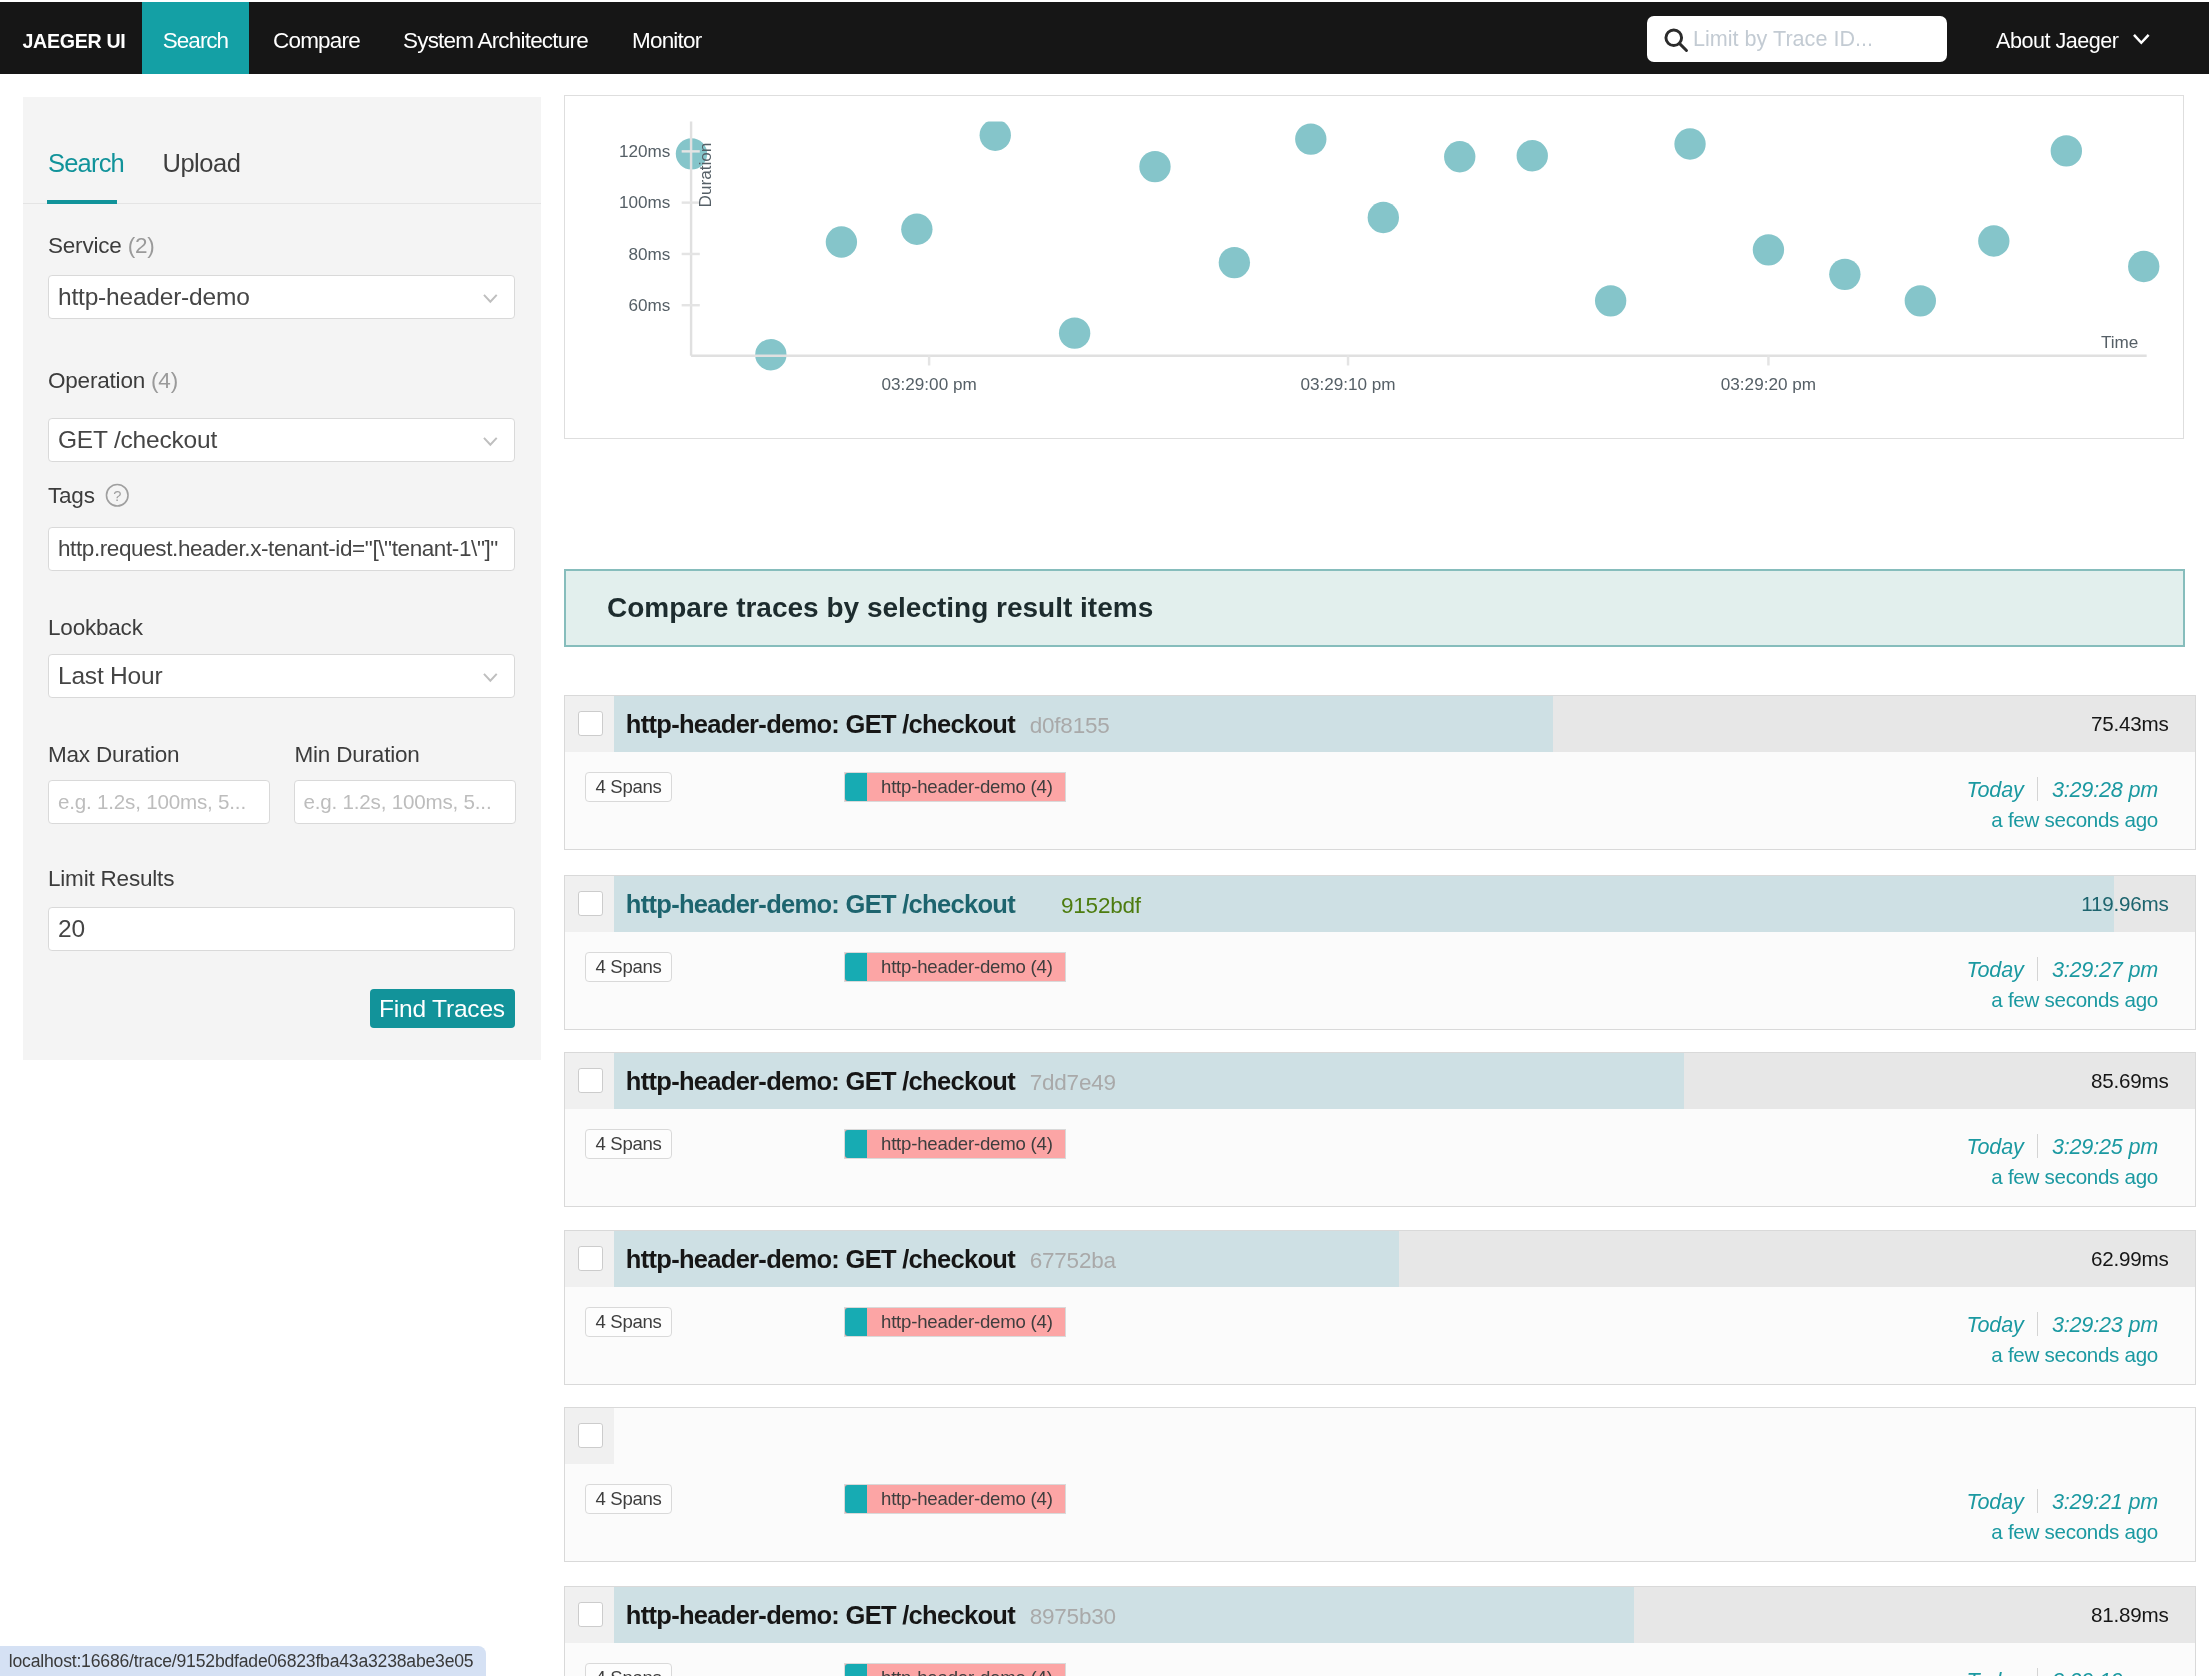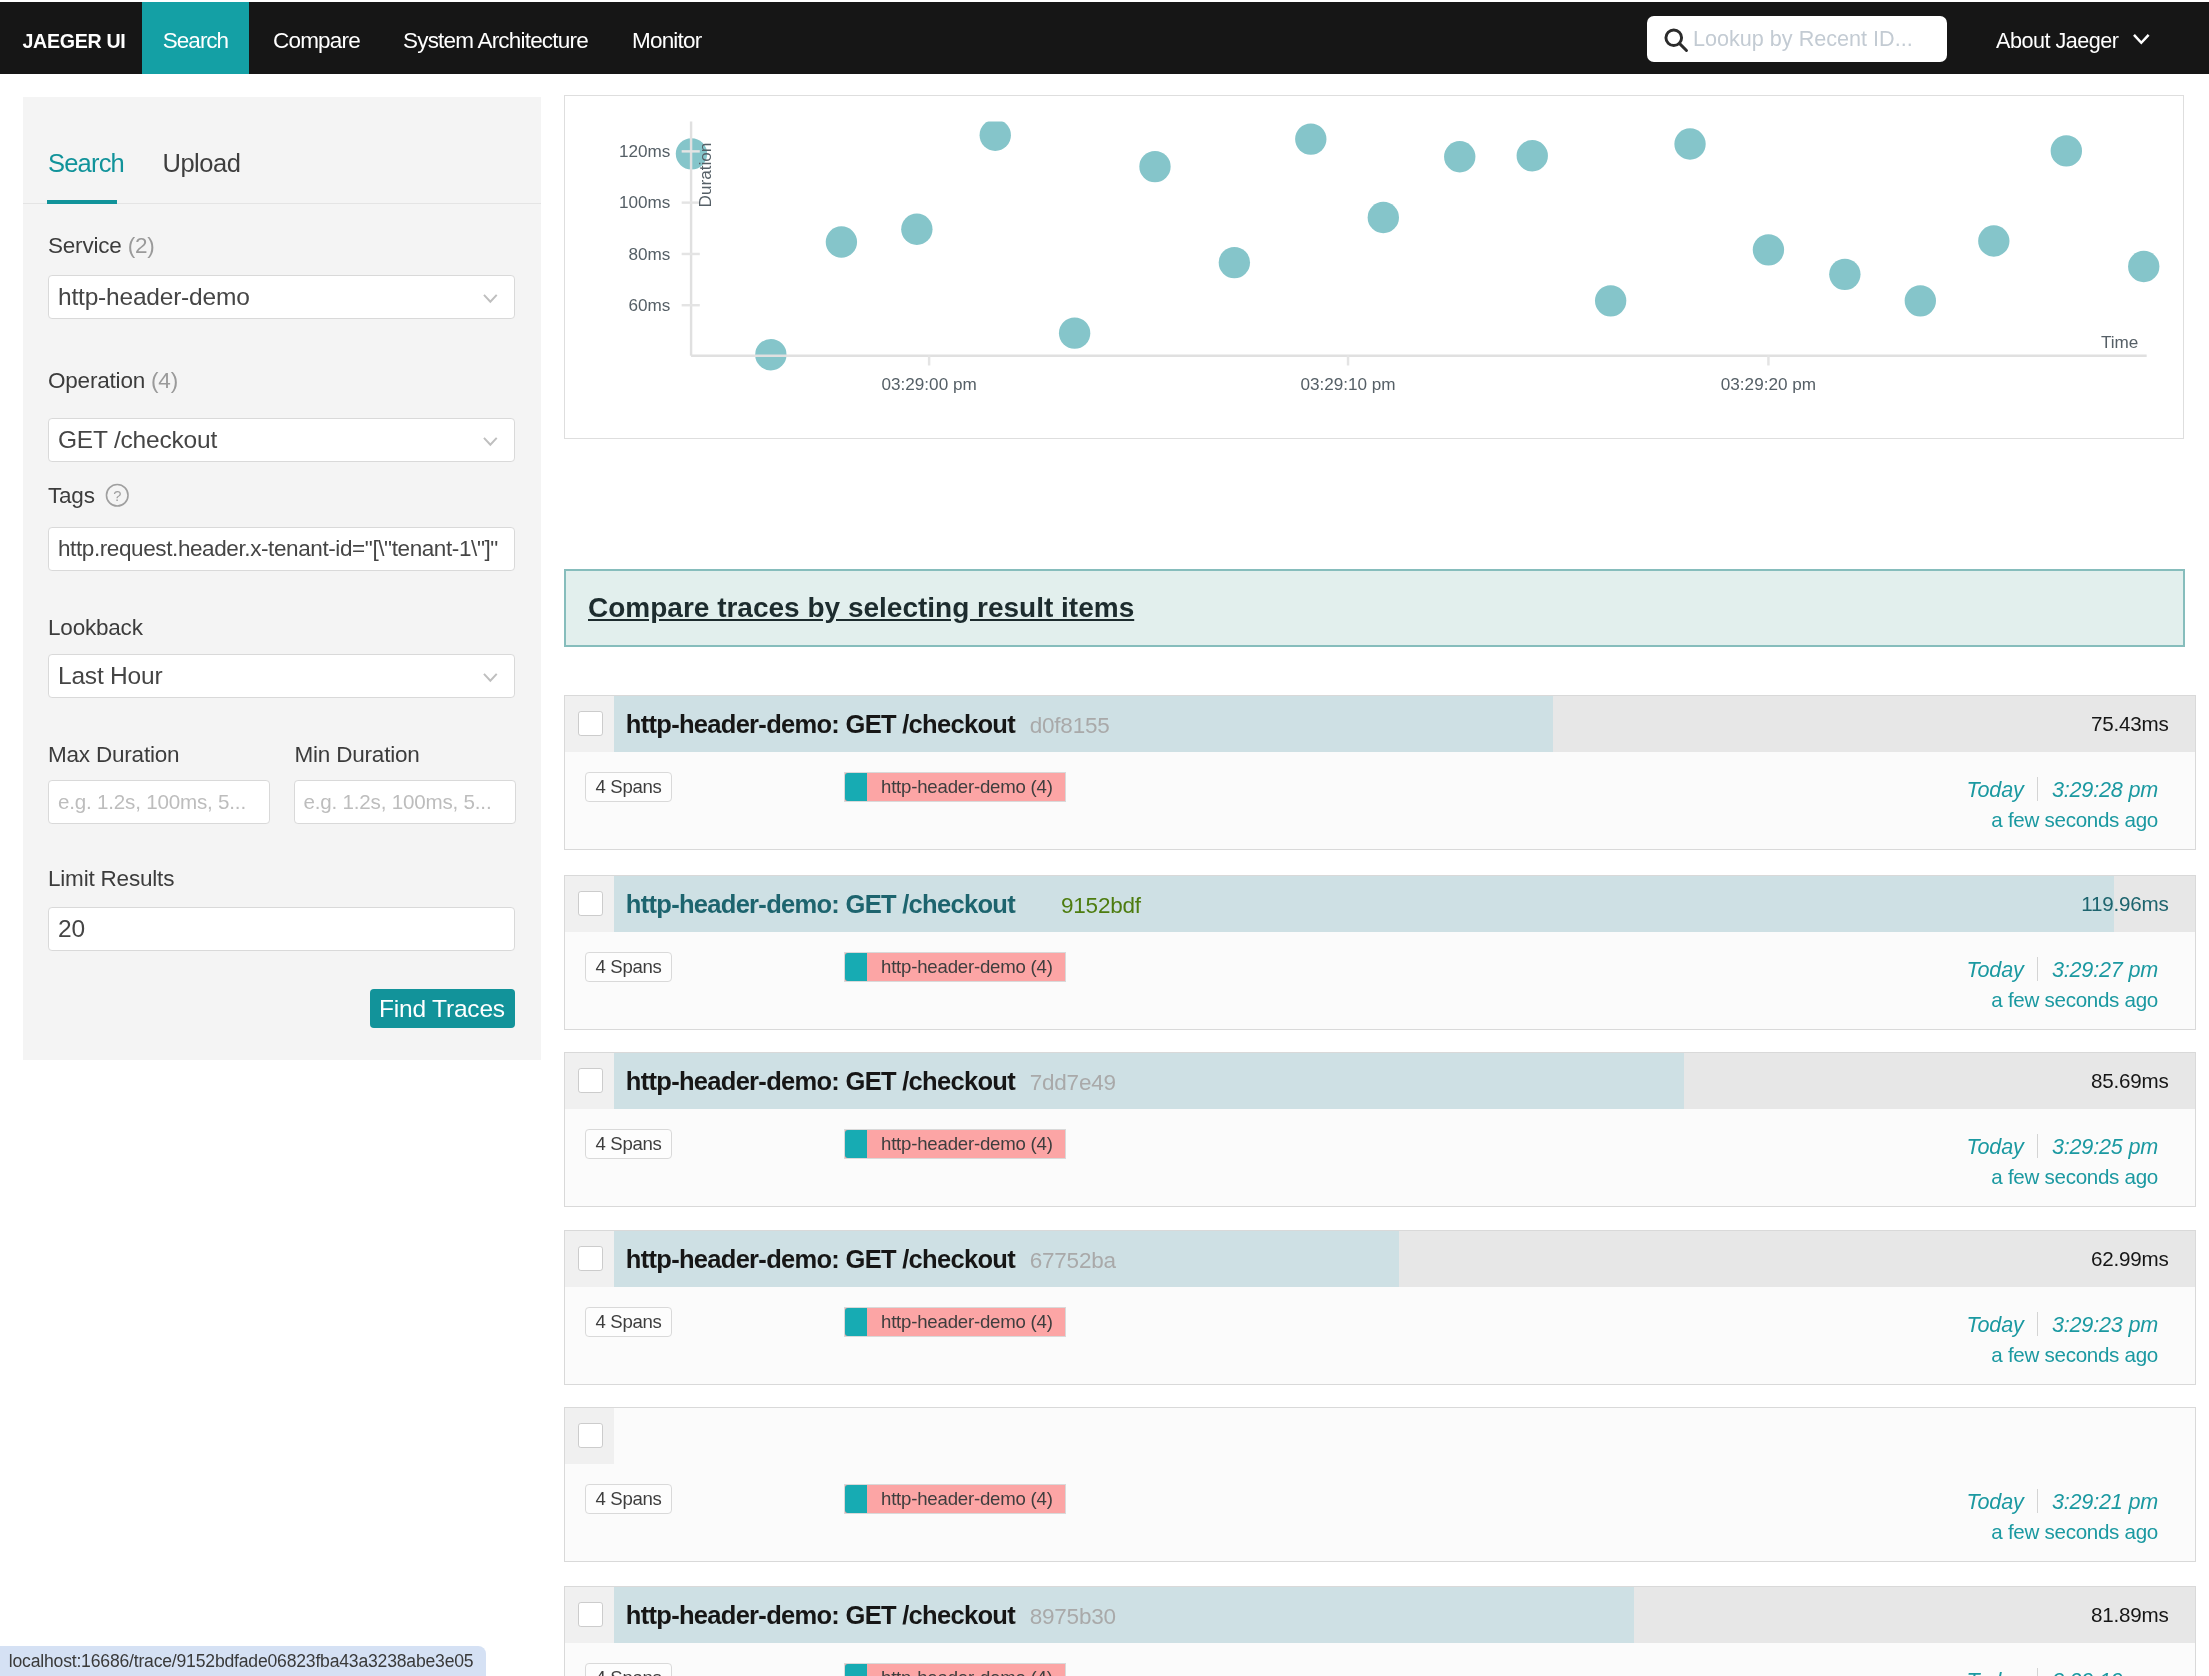--- a/index.html
+++ b/index.html
@@ -43,22 +43,22 @@
 
   #tracebar { position:absolute; left:564px; top:440px; width:1632px; height:93px; background:#f2f2f2; }
   #tracebar h2 { position:absolute; left:25.5px; top:25.5px; font-size:33px; font-weight:bold;
                  color:#1c1c1c; letter-spacing:-0.5px; }
   #tracebar .sortlbl { position:absolute; left:867px; top:35px; font-size:21.6px; color:#3c3c3c; }
   .wbtn { position:absolute; top:23.5px; height:44px; background:#fff; border:1px solid #d9d9d9;
           border-radius:3.9px; font-size:21.6px; color:#3e3e3e; line-height:42px; text-align:center; letter-spacing:-0.3px; }
 
   #banner { position:absolute; left:564px; top:569px; width:1621px; height:78px;
             background:#e2efed; border:2px solid #86bdbc; }
-  #banner span { position:absolute; left:22px; top:20.6px; font-size:28px; font-weight:bold;
-                 color:#1d2c2e; letter-spacing:0px;text-decoration:underline; }
+  #banner span { position:absolute; left:41px; top:20.6px; font-size:28px; font-weight:bold;
+                 color:#1d2c2e; letter-spacing:0px; }
 
   .card { position:absolute; left:564px; width:1632px; height:155px;
           background:#fbfbfb; border:1px solid #d9d9d9; }
   .card .chkcol { position:absolute; left:0; top:0; width:49px; height:56px; background:#f0f0f0; }
   .card .strip  { position:absolute; left:49px; top:0; right:0; height:56px; background:#e7e7e7; }
   .card .bar    { position:absolute; left:0; top:0; height:56px; background:#cee0e4; }
   .card .ttl    { position:absolute; left:11.8px; top:0; height:56px; line-height:56px;
                   font-size:25.5px; font-weight:bold; color:#161616; letter-spacing:-0.7px; white-space:nowrap; }
   .card .tid    { font-size:22.5px; font-weight:normal; color:#a9a9a9; margin-left:14.7px; letter-spacing:-0.2px; }
   .card .dur    { position:absolute; right:26.5px; top:0; height:56px; line-height:56px;
@@ -93,21 +93,21 @@
         <span>Search</span>
       </div>
     <div class="navitem" style="left:273px;">Compare</div>
     <div class="navitem" style="left:403px;">System Architecture</div>
     <div class="navitem" style="left:632px;">Monitor</div>
     <div id="searchbox">
       <svg width="27.4" height="27.4" viewBox="0 0 28 28">
         <circle cx="11" cy="11" r="8" fill="none" stroke="#2b2b2b" stroke-width="3"></circle>
         <line x1="17" y1="17" x2="24" y2="24" stroke="#2b2b2b" stroke-width="3" stroke-linecap="round"></line>
       </svg>
-      <span class="ph">Lookup by Recent ID...</span>
+      <span class="ph">Limit by Trace ID...</span>
     </div>
     <div id="about">About Jaeger<svg width="18.6" height="12.7" viewBox="0 0 19 13">
           <polyline points="2,2 9.5,10 17,2" fill="none" stroke="#ffffff" stroke-width="2.6"></polyline>
         </svg></div>
   </div>
 
   <div id="side">
     <span class="tab-search">Search</span>
     <span class="tab-upload">Upload</span>
     <div class="tabline"></div>

